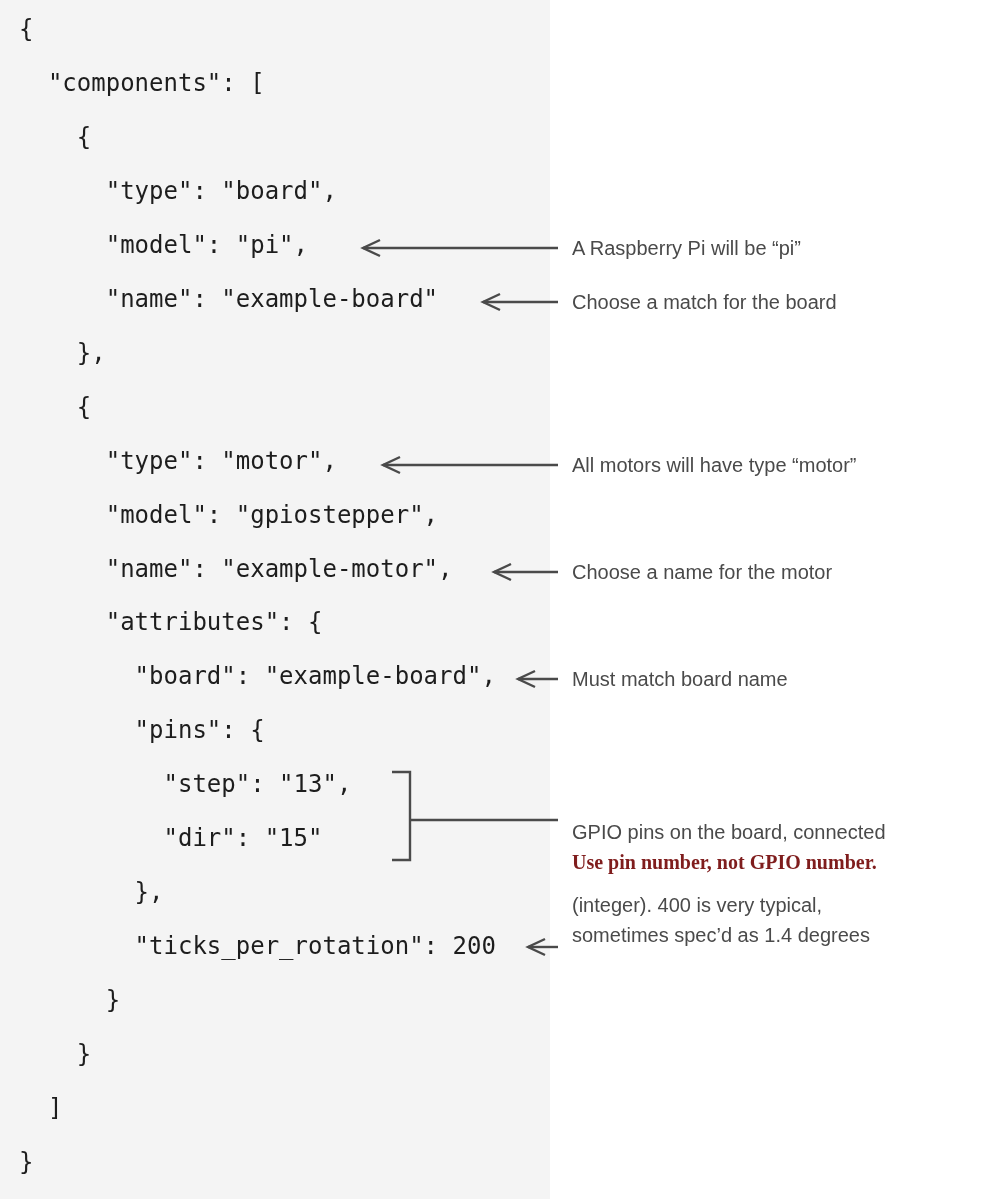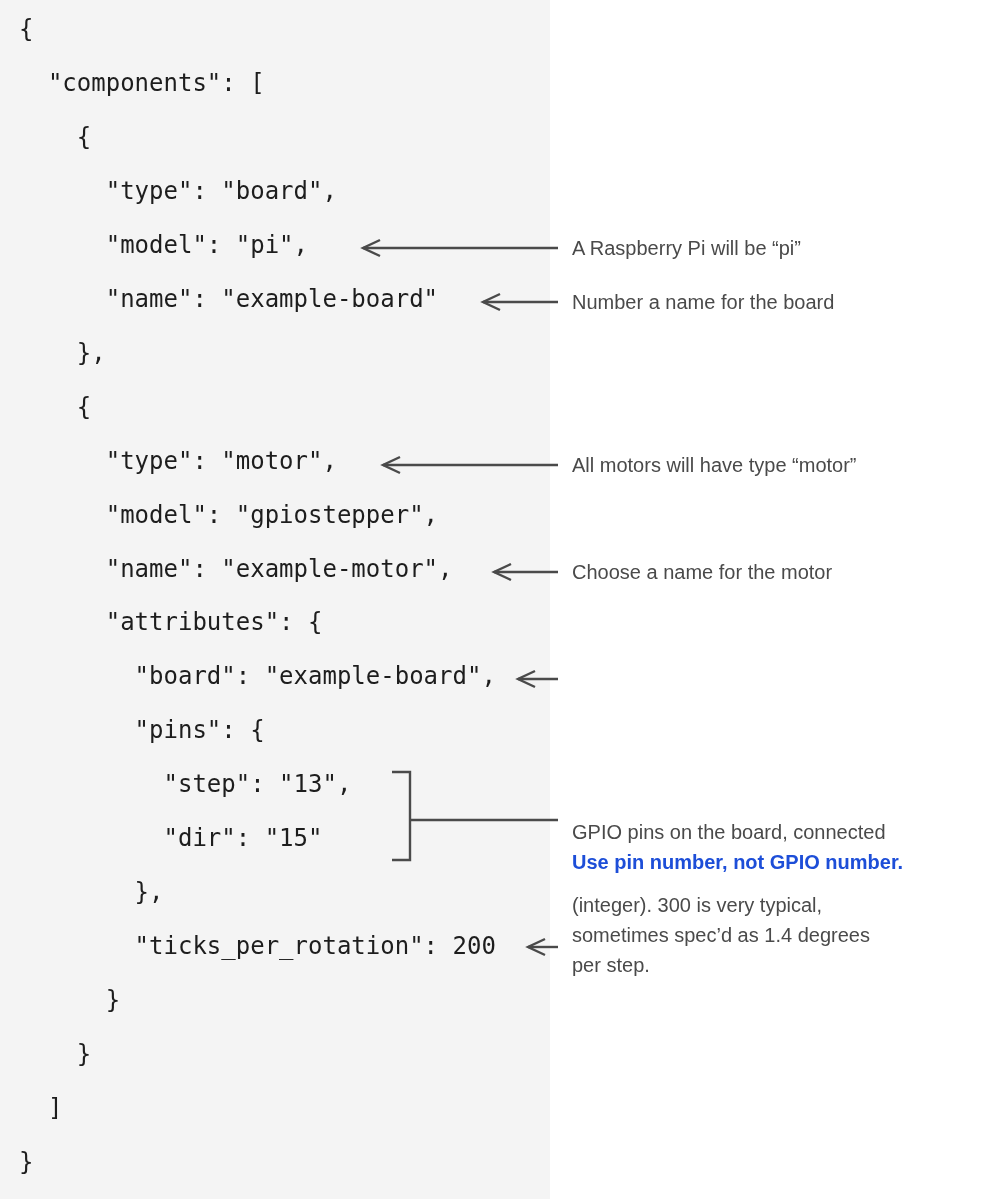--- a/index.html
+++ b/index.html
@@ -36,21 +36,22 @@
   .note {
     position: absolute;
     left: 572px;
     font-size: 20px;
     line-height: 30px;
     color: #4a4a4a;
     white-space: nowrap;
   }
   .note .bold {
     font-weight: 700;
-    color: #1d4ed8;
+    color: #7f1d1d;
+    font-family: Liberation Serif, serif;
   }
 </style>
 </head>
 <body>
 
 <div class="canvas">
 
   <div class="code-panel">
     <pre class="code">{
   "components": [
@@ -104,31 +105,31 @@
       </g>
       <g>
         <line x1="558" y1="947" x2="528" y2="947"></line>
         <polyline points="545,939 528,947 545,955"></polyline>
       </g>
     </g>
   </svg>
 
   <div class="note" style="top:233px">A Raspberry Pi will be “pi”</div>
 
-  <div class="note" style="top:287px">Number a name for the board</div>
+  <div class="note" style="top:287px">Choose a match for the board</div>
 
   <div class="note" style="top:557px">Choose a name for the motor</div>
 
   <div class="note" style="top:450px">All motors will have type “motor”</div>
 
+  <div class="note" style="top:664px">Must match board name</div>
 
   <div class="note" style="top:817px">
     <div>GPIO pins on the board, connected</div>
     <div class="bold">Use pin number, not GPIO number.</div>
   </div>
 
   <div class="note" style="top:890px">
-    <div>(integer). 300 is very typical,</div>
+    <div>(integer). 400 is very typical,</div>
     <div>sometimes spec’d as 1.4 degrees</div>
-    <div>per step.</div>
   </div>
 
 </div>
 
 </body></html>

